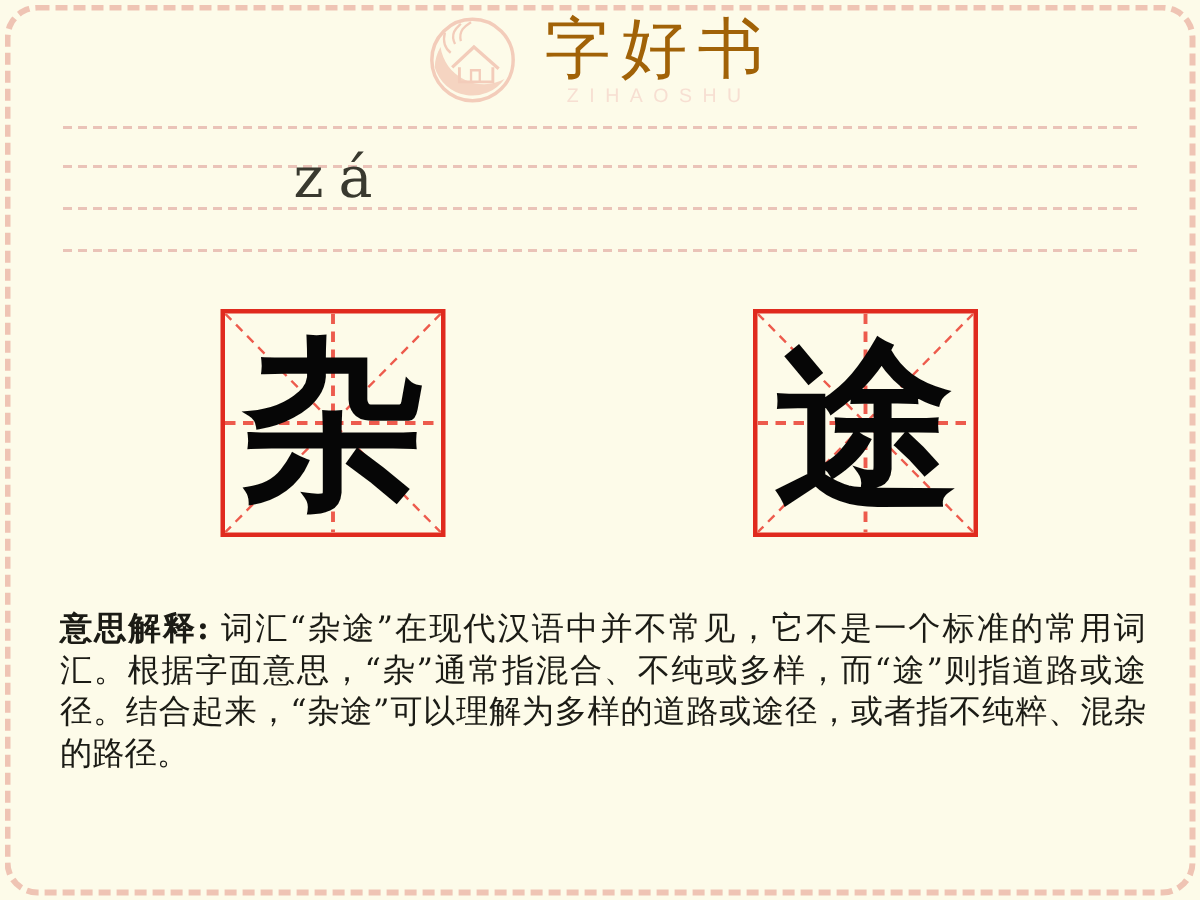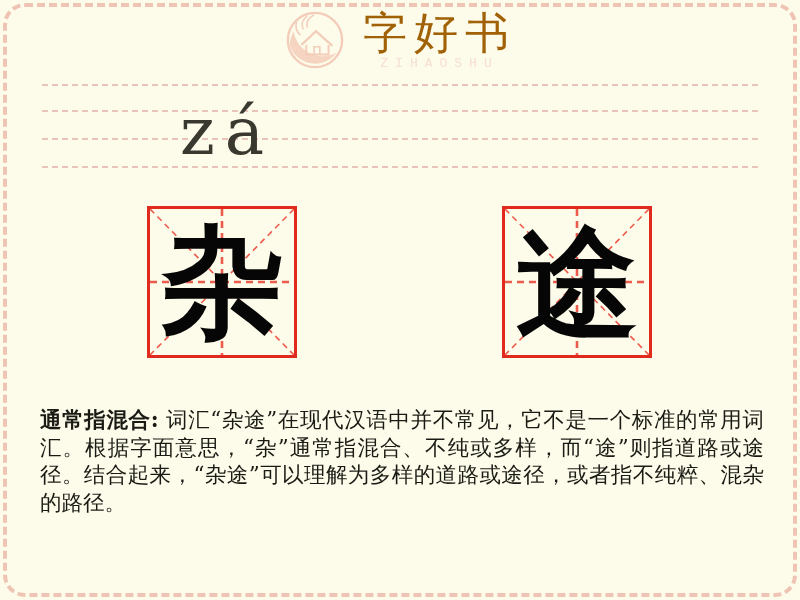--- a/index.html
+++ b/index.html
@@ -19,29 +19,29 @@
   }
   .logo-icon{width:62px;height:62px;flex:0 0 auto;}
   .logo-text{display:flex;flex-direction:column;align-items:center;}
   .logo-title{
     font-size:44px;line-height:46px;font-weight:normal;color:#a16207;
     letter-spacing:7px;text-indent:7px;
   }
   .logo-sub{
     font-size:13px;line-height:16px;color:#F7DFD2;
     letter-spacing:7px;text-indent:7px;
-    font-family:Liberation Mono, monospace;
+    font-family:Liberation Sans, sans-serif;
   }
   
   .pinyin-grid{position:absolute;left:42px;right:42px;top:84px;height:84px;}
   .pinyin-line{position:absolute;left:0;right:0;border-top:2px dashed #EAC3B8;}
   .pl1{top:0;} .pl2{top:26px;} .pl3{top:54px;} .pl4{top:82px;}
   .pinyin-syllable{
     position:absolute;top:99px;width:150px;text-align:center;
-    font-size:66px;line-height:1;color:#39392F;
+    font-size:38px;line-height:1;color:#39392F;
     letter-spacing:10px;text-indent:10px;
   }
   .py1{left:147px;} .py2{left:502px;}
   
   .char-box{
     position:absolute;top:206px;width:150px;height:152px;
     border:3px solid #E02A1E;box-sizing:border-box;
     display:flex;align-items:center;justify-content:center;
   }
   .cb1{left:147px;} .cb2{left:502px;}
@@ -113,15 +113,15 @@
       </g>
       <g stroke="#ED5B4D" stroke-width="2.6" stroke-dasharray="7 5" fill="none">
         <line x1="72" y1="0" x2="72" y2="146"></line>
         <line x1="0" y1="73" x2="144" y2="73"></line>
       </g>
     </svg>
     <span class="char-glyph">途</span>
   </div>
 
   <div class="definition">
-    <span class="definition-label">通常指混合:</span><span> 词汇“杂途”在现代汉语中并不常见，它不是一个标准的常用词汇。根据字面意思，“杂”通常指混合、不纯或多样，而“途”则指道路或途径。结合起来，“杂途”可以理解为多样的道路或途径，或者指不纯粹、混杂的路径。</span>
+    <span class="definition-label">意思解释:</span><span> 词汇“杂途”在现代汉语中并不常见，它不是一个标准的常用词汇。根据字面意思，“杂”通常指混合、不纯或多样，而“途”则指道路或途径。结合起来，“杂途”可以理解为多样的道路或途径，或者指不纯粹、混杂的路径。</span>
   </div>
 </div>
 
 </body></html>

